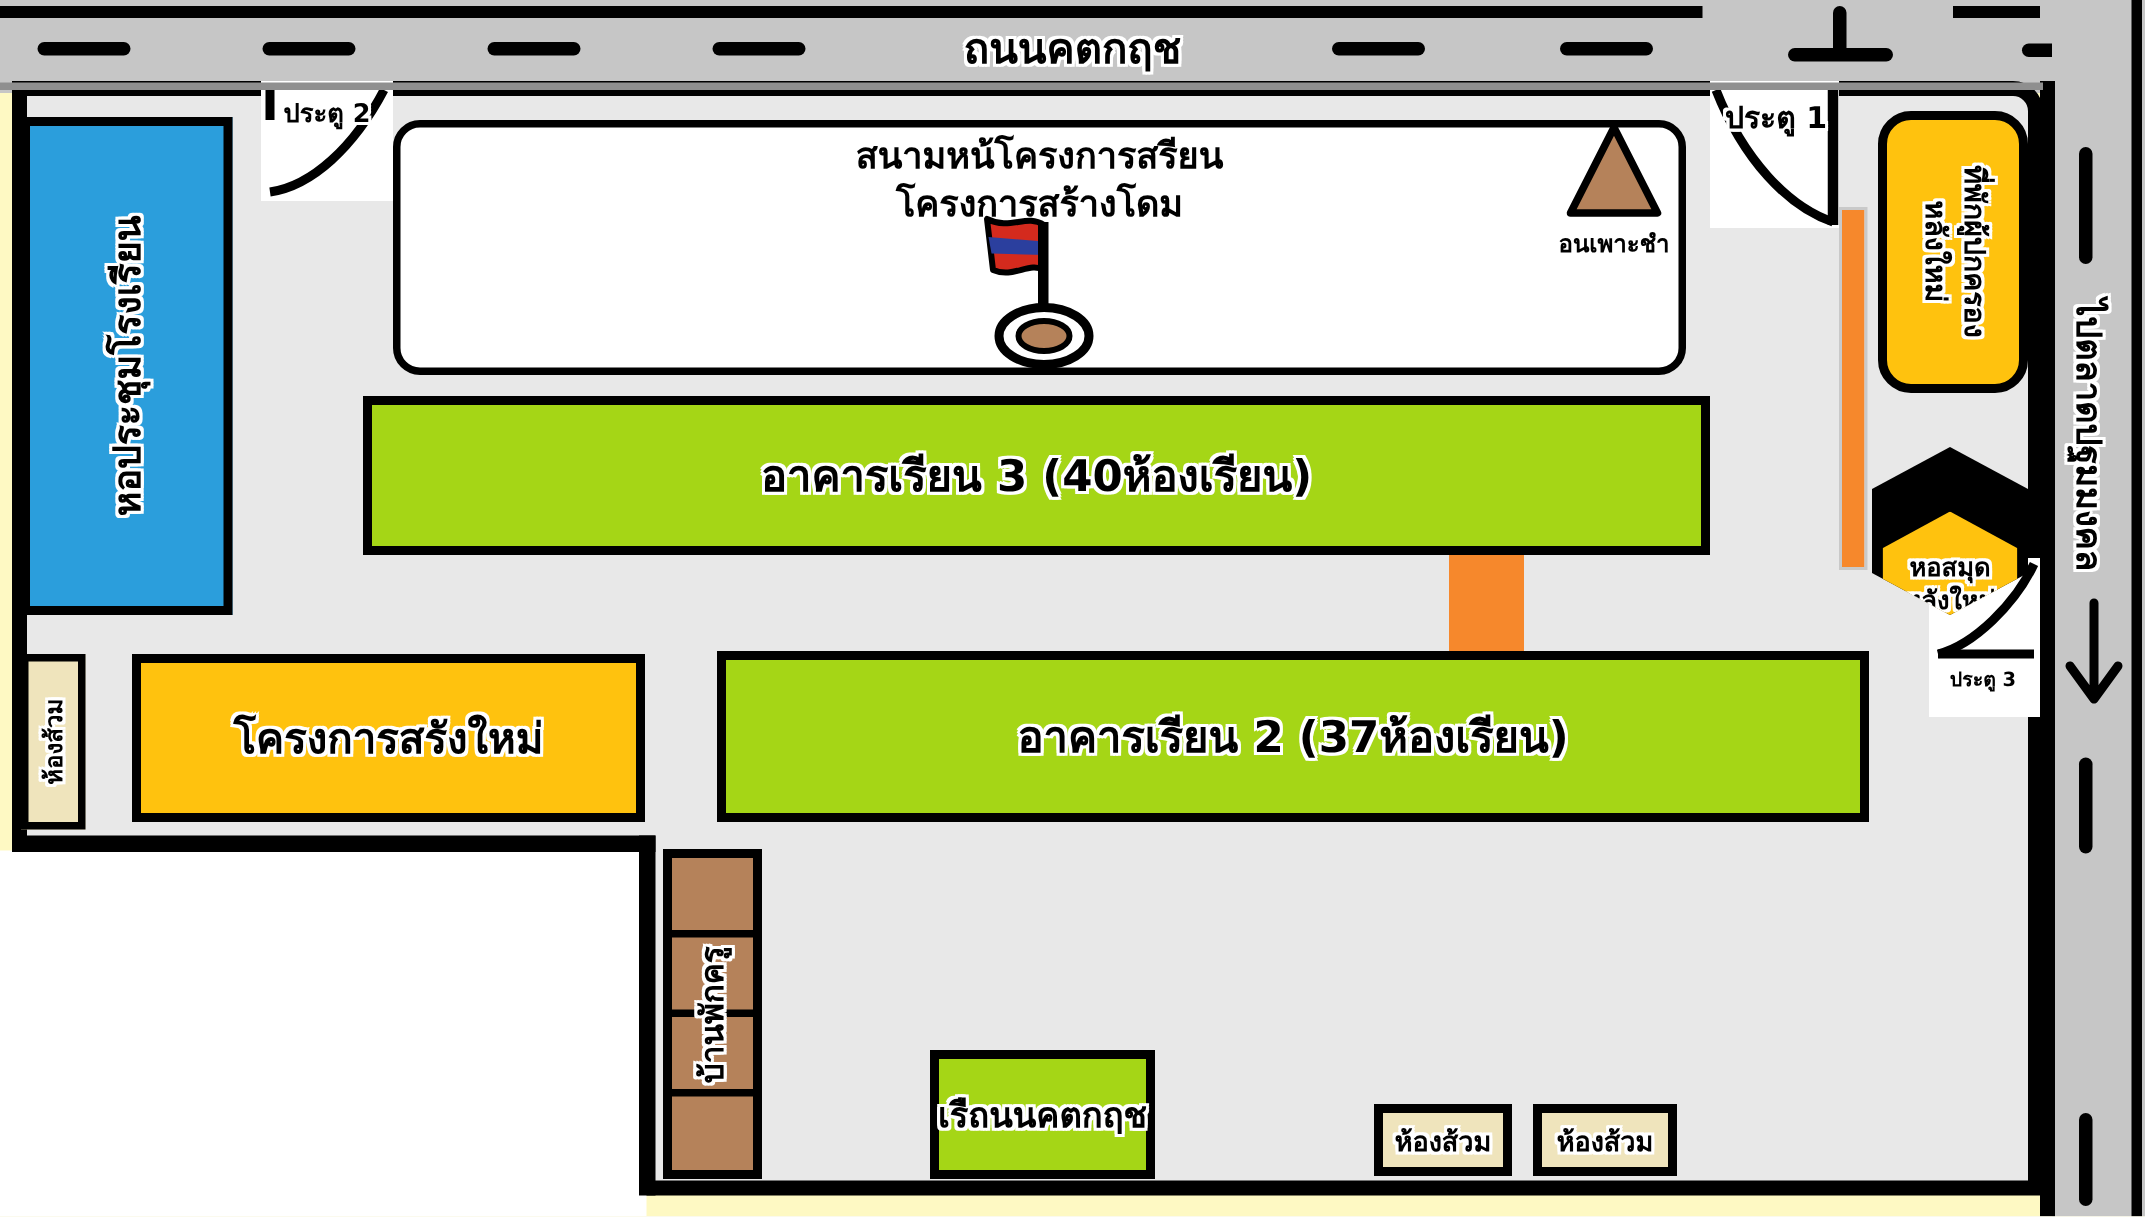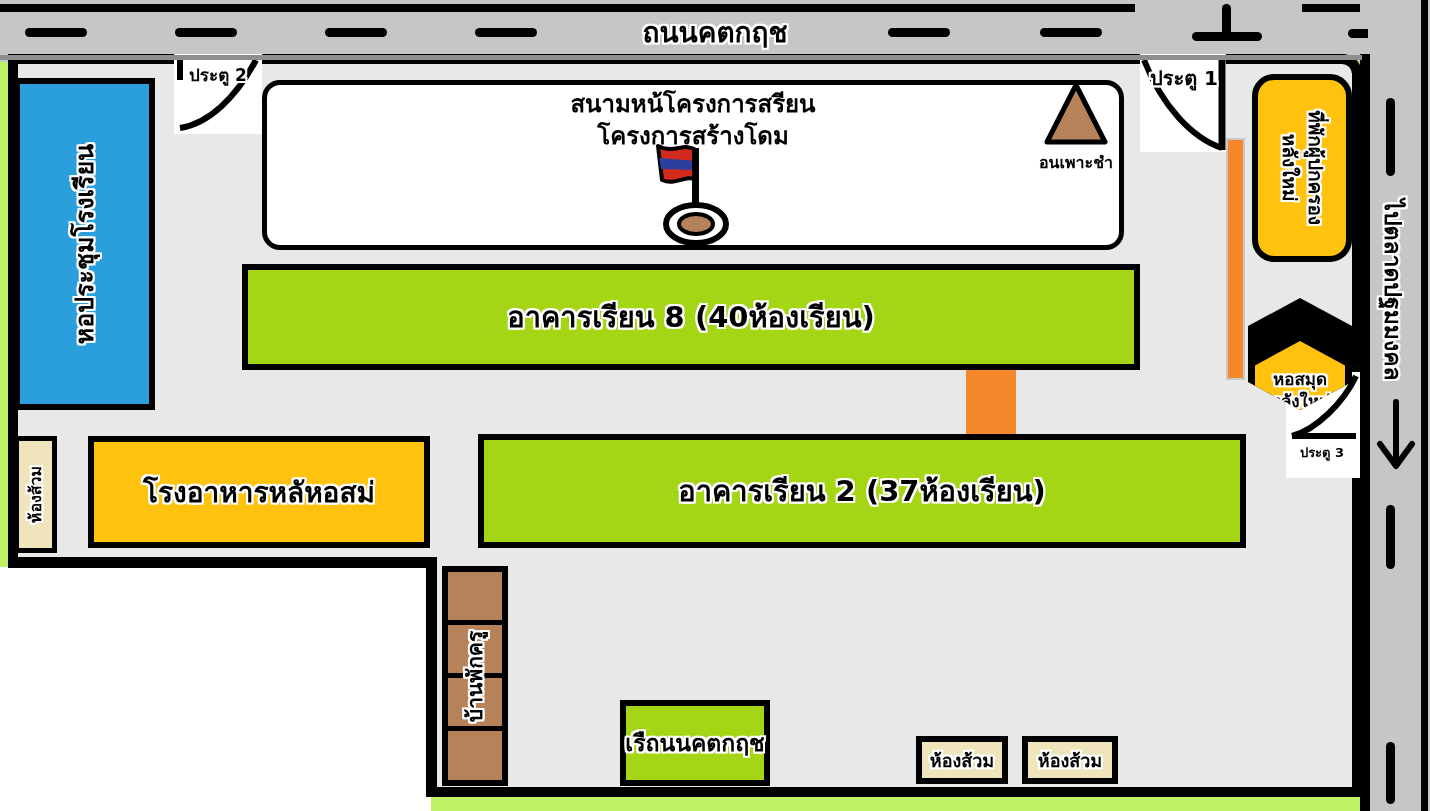--- a/index.html
+++ b/index.html
@@ -1,16 +1,16 @@
 <!DOCTYPE html>
 <html><head>
 <meta charset="utf-8">
 <style>
   html,body{margin:0;padding:0;background:#fff;}
-  #canvas{position:relative;width:1430px;height:811px;background:#bef264;overflow:hidden;
+  #canvas{position:relative;width:1430px;height:811px;background:#fef9c3;overflow:hidden;
           font-family:"DejaVu Sans","Liberation Sans",sans-serif;}
   .a{position:absolute;}
   .lbl{font-weight:bold;color:#000;white-space:nowrap;
        text-shadow:-2px -2px 0 #fff,2px -2px 0 #fff,-2px 2px 0 #fff,2px 2px 0 #fff,
                    0 -2px 0 #fff,0 2px 0 #fff,-2px 0 0 #fff,2px 0 0 #fff;}
   .ctr{display:flex;align-items:center;justify-content:center;text-align:center;}
   .dash{background:#000;border-radius:5px;}
   .rot-ccw{transform:rotate(-90deg);}
   .rot-cw{transform:rotate(90deg);}
   .bldg{border:6px solid #000;box-sizing:border-box;z-index:2;}
@@ -108,31 +108,31 @@
   </svg>
 
   <svg class="a" style="left:1042px;top:80px;z-index:2;" width="68" height="68" viewBox="0 0 68 68">
     <polygon points="34,5 63,62 5,62" fill="#b5825a" stroke="#000" stroke-width="5" stroke-linejoin="round"></polygon>
   </svg>
   <div class="a ctr" style="left:1026px;top:150px;width:100px;height:24px;z-index:2;">
     <span class="lbl" style="font-size:16px;">อนเพาะชำ</span>
   </div>
 
   <div class="a bldg ctr" style="left:242px;top:264px;width:898px;height:106px;background:#a5d616;">
-    <span class="lbl" style="font-size:29px;">อาคารเรียน 8 (40ห้องเรียน)</span>
+    <span class="lbl" style="font-size:29px;">อาคารเรียน 3 (40ห้องเรียน)</span>
   </div>
 
   <div class="a" style="left:966px;top:362px;width:50px;height:80px;background:#f6882c;border-top:5px solid #7c2410;border-bottom:5px solid #7c2410;box-sizing:border-box;z-index:1;"></div>
 
   <div class="a bldg ctr" style="left:478px;top:434px;width:768px;height:114px;background:#a5d616;">
     <span class="lbl" style="font-size:29px;">อาคารเรียน 2 (37ห้องเรียน)</span>
   </div>
 
   <div class="a bldg ctr" style="left:88px;top:436px;width:342px;height:112px;background:#ffc20e;">
-    <span class="lbl" style="font-size:28px;">โรงอาหารหลัหอสม่</span>
+    <span class="lbl" style="font-size:28px;">โครงการสรังใหม่</span>
   </div>
 
   <div class="a bldg ctr" style="left:14px;top:436px;width:43px;height:117px;background:#efe4bc;border-width:5px;">
     <span class="lbl rot-ccw" style="font-size:16px;">ห้องส้วม</span>
   </div>
 
   <div class="a bldg ctr" style="left:1252px;top:74px;width:100px;height:188px;background:#ffc20e;border-radius:22px;">
     <div class="lbl rot-cw" style="font-size:19px;line-height:1.35;text-align:center;">
       <div>ที่พักผู้ปกครอง</div>
       <div>หลังใหม่</div>

